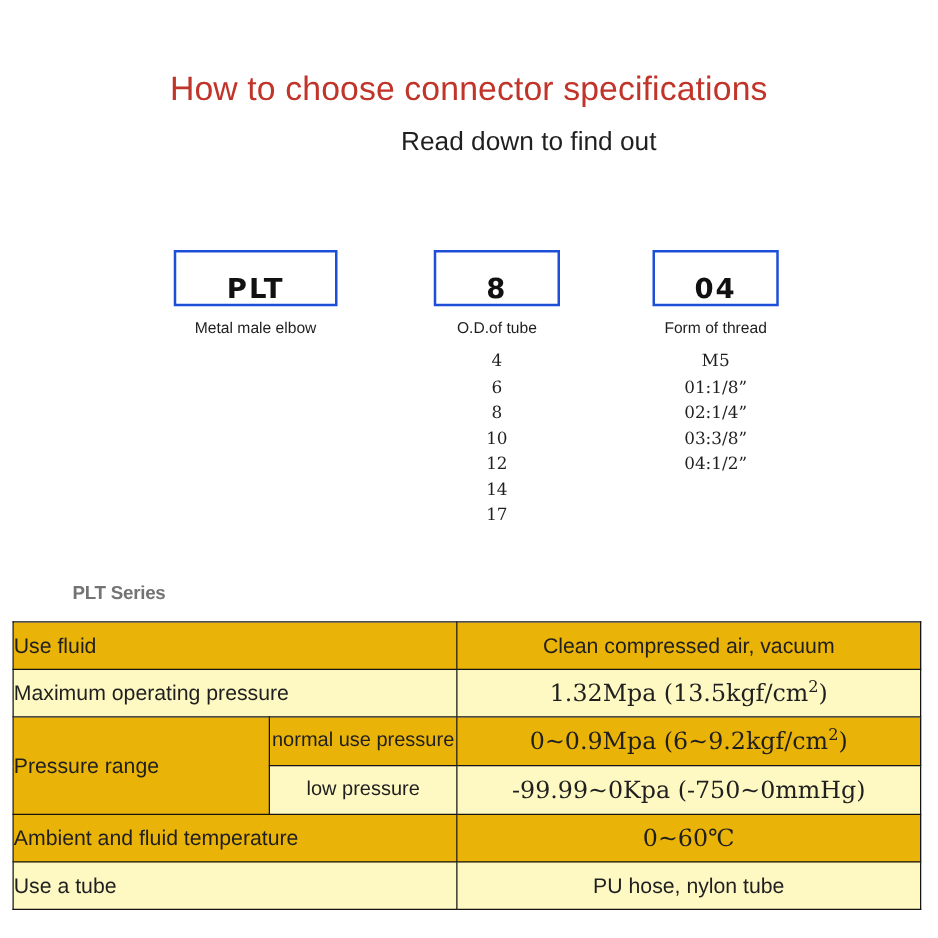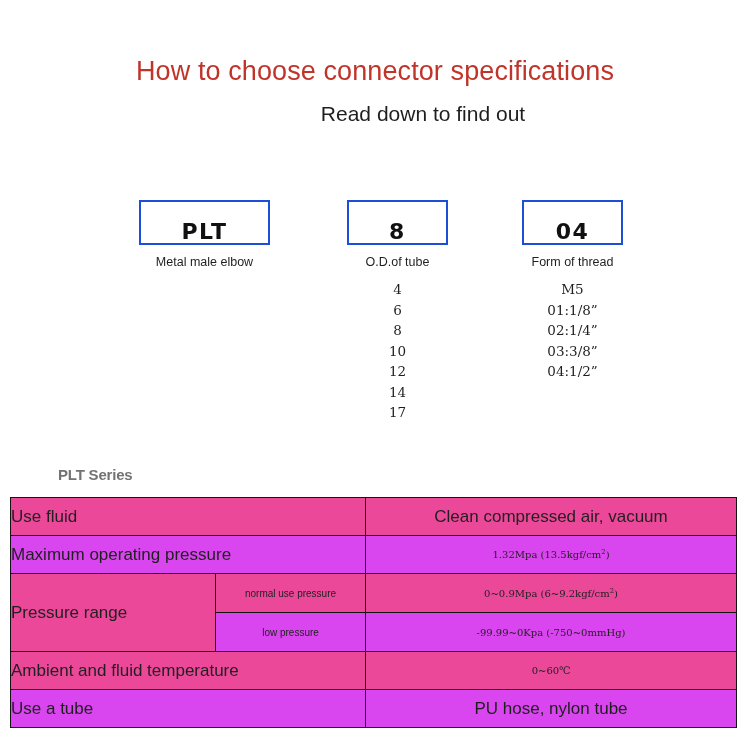--- a/index.html
+++ b/index.html
@@ -110,43 +110,43 @@
     top: 497px;
     width: 726px;
     border-collapse: collapse;
     table-layout: fixed;
   }
   .spec-table td {
     border: 1px solid #141414;
     padding: 0;
     color: #1f1f1f;
   }
-  .row-shade td { background: #ec4899; }
-  .row-plain td { background: #d946ef; }
+  .row-shade td { background: #eab308; }
+  .row-plain td { background: #fef9c3; }
 
   .cell-label {
     font-size: 17px;
     padding-left: 12px;
     height: 37px;
     text-align: left;
     vertical-align: middle;
   }
   .cell-sub {
-    font-size: 10px;
+    font-size: 16px;
     text-align: center;
     vertical-align: middle;
     height: 38px;
   }
   .cell-value {
     text-align: center;
     vertical-align: middle;
     height: 37px;
   }
   .val-lg { font-size: 17px; }
-  .val-sm { font-size: 10px; font-family: "DejaVu Serif", serif; }
+  .val-sm { font-size: 19px; font-family: "DejaVu Serif", serif; }
   sup { font-size: 0.68em; vertical-align: super; line-height: 0; }
 </style>
 </head>
 <body>
 
 <div class="page-title">How to choose connector specifications</div>
 <div class="page-subtitle">Read down to find out</div>
 
 <div class="code-area">
 

